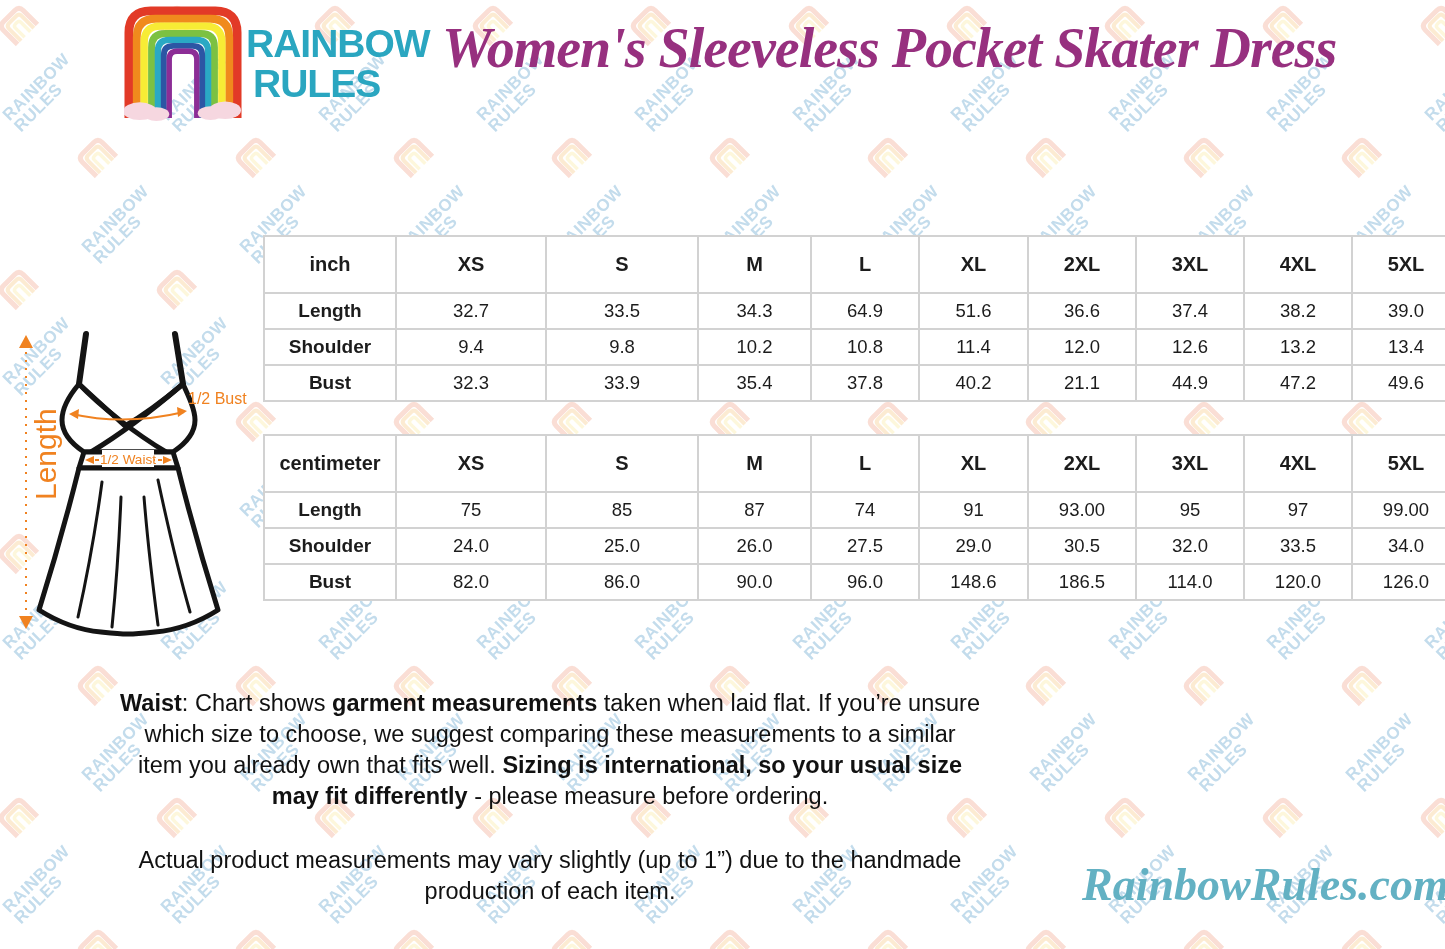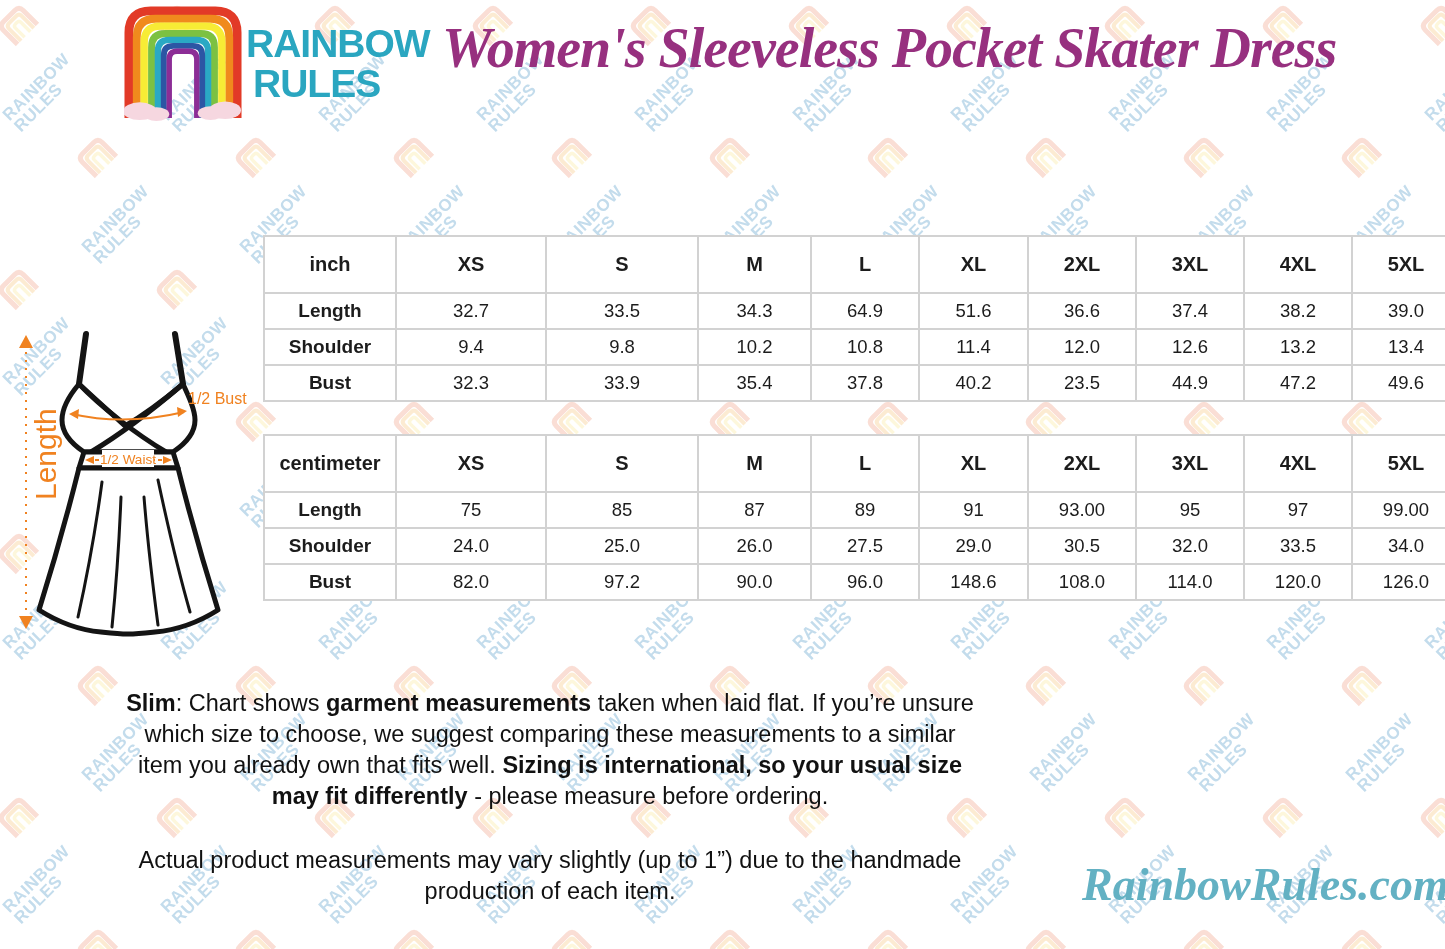--- a/index.html
+++ b/index.html
@@ -712,21 +712,21 @@
           <td>13.2</td>
           <td>13.4</td>
         </tr>
         <tr>
           <td class="rowlabel">Bust</td>
           <td>32.3</td>
           <td>33.9</td>
           <td>35.4</td>
           <td>37.8</td>
           <td>40.2</td>
-          <td>23.5</td>
+          <td>21.1</td>
           <td>44.9</td>
           <td>47.2</td>
           <td>49.6</td>
         </tr>
       </tbody>
     </table>
   <table id="table-cm" class="size-table">
       <colgroup>
         <col style="width: 132px;">
         <col style="width: 150px;">
@@ -752,21 +752,21 @@
           <th>4XL</th>
           <th>5XL</th>
         </tr>
       </thead>
       <tbody>
         <tr>
           <td class="rowlabel">Length</td>
           <td>75</td>
           <td>85</td>
           <td>87</td>
-          <td>89</td>
+          <td>74</td>
           <td>91</td>
           <td>93.00</td>
           <td>95</td>
           <td>97</td>
           <td>99.00</td>
         </tr>
         <tr>
           <td class="rowlabel">Shoulder</td>
           <td>24.0</td>
           <td>25.0</td>
@@ -774,31 +774,31 @@
           <td>27.5</td>
           <td>29.0</td>
           <td>30.5</td>
           <td>32.0</td>
           <td>33.5</td>
           <td>34.0</td>
         </tr>
         <tr>
           <td class="rowlabel">Bust</td>
           <td>82.0</td>
-          <td>97.2</td>
+          <td>86.0</td>
           <td>90.0</td>
           <td>96.0</td>
           <td>148.6</td>
-          <td>108.0</td>
+          <td>186.5</td>
           <td>114.0</td>
           <td>120.0</td>
           <td>126.0</td>
         </tr>
       </tbody>
     </table>
 
-  <div class="note-block"><b>Slim</b><span>: Chart shows </span><b>garment measurements</b><span> taken when laid flat. If you’re unsure which size to choose, we suggest comparing these measurements to a similar item you already own that fits well. </span><b>Sizing is international, so your usual size may fit differently</b><span> - please measure before ordering.</span></div>
+  <div class="note-block"><b>Waist</b><span>: Chart shows </span><b>garment measurements</b><span> taken when laid flat. If you’re unsure which size to choose, we suggest comparing these measurements to a similar item you already own that fits well. </span><b>Sizing is international, so your usual size may fit differently</b><span> - please measure before ordering.</span></div>
 
   <div class="disclaimer-block">Actual product measurements may vary slightly (up to 1”) due to the handmade production of each item.</div>
 
   <div class="site-script">RainbowRules.com</div>
 
 </div>
 
 </body></html>

